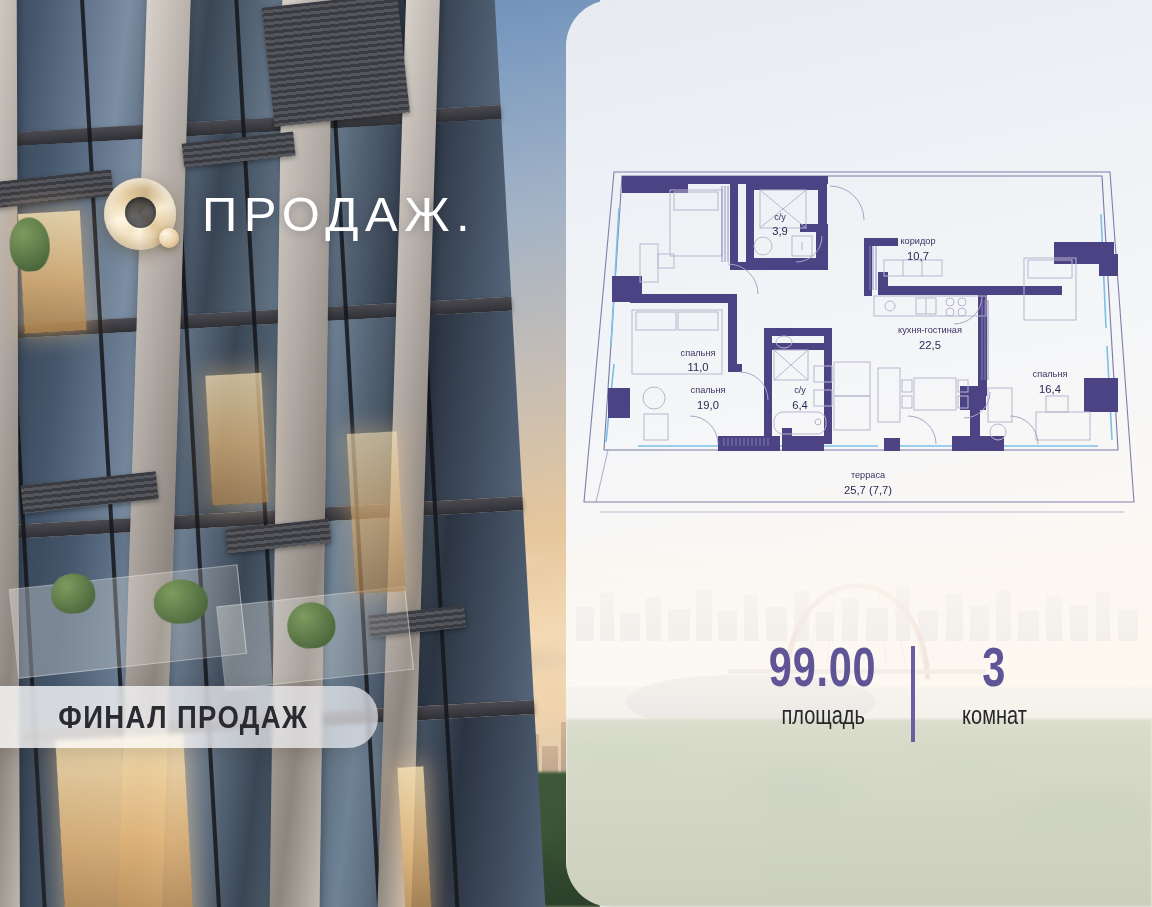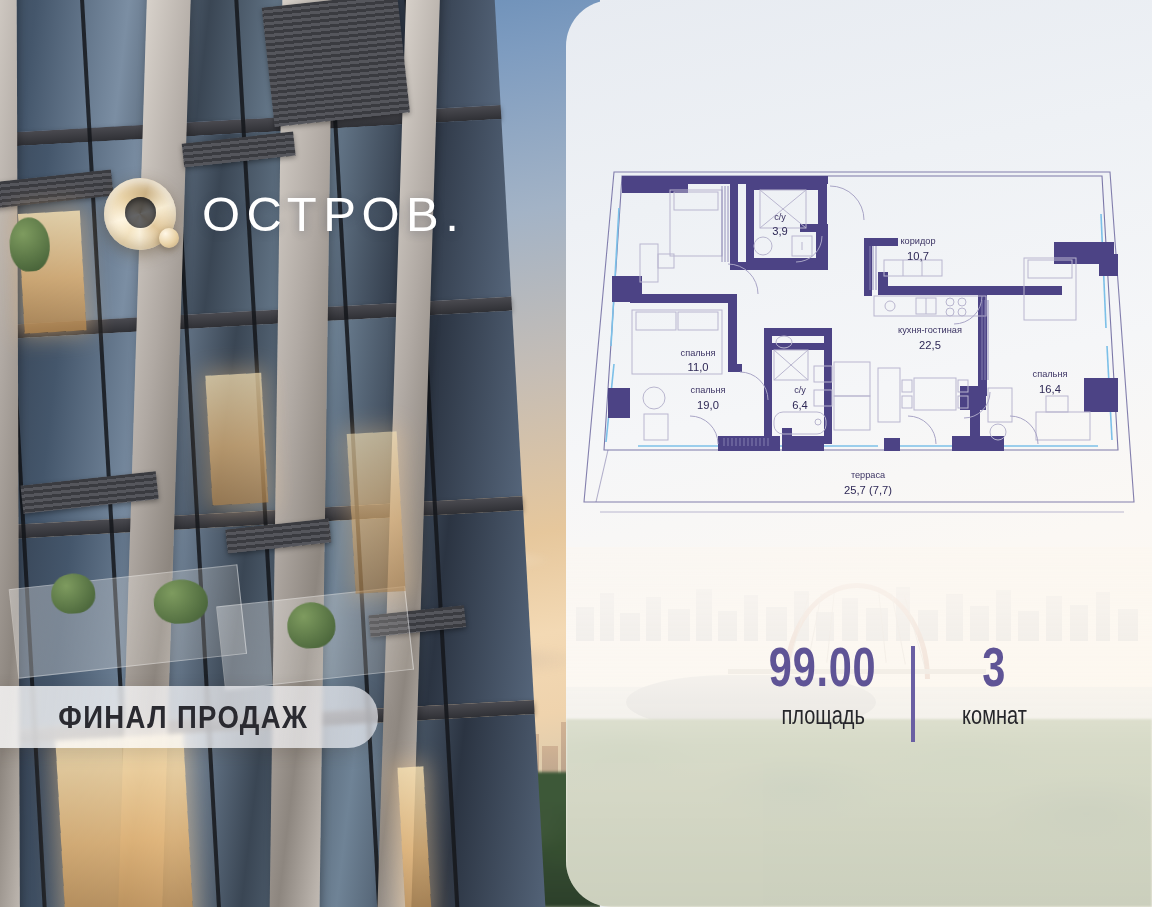--- a/index.html
+++ b/index.html
@@ -190,21 +190,21 @@
       <div class="plant" style="left:186px;top:606px;width:54px;height:44px"></div>
       <div class="plant" style="left:318px;top:636px;width:48px;height:46px"></div>
     </div>
 
     <div class="logo">
       <div class="torus">
         <div class="ring"></div>
           <div class="hole"></div>
           <div class="dot"></div>
       </div>
-      <div class="brand">ОСТРОВ.</div>
+      <div class="brand">ПРОДАЖ.</div>
     </div>
 
     <div class="badge">
       <span>ФИНАЛ ПРОДАЖ</span>
     </div>
   </div>
 
   <div class="card">
 
     <div class="aerial">

